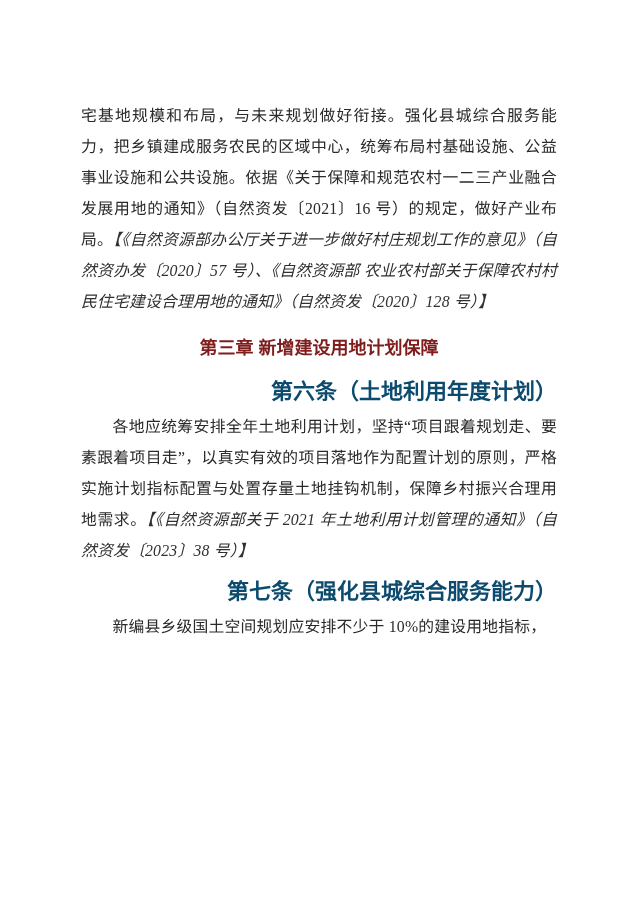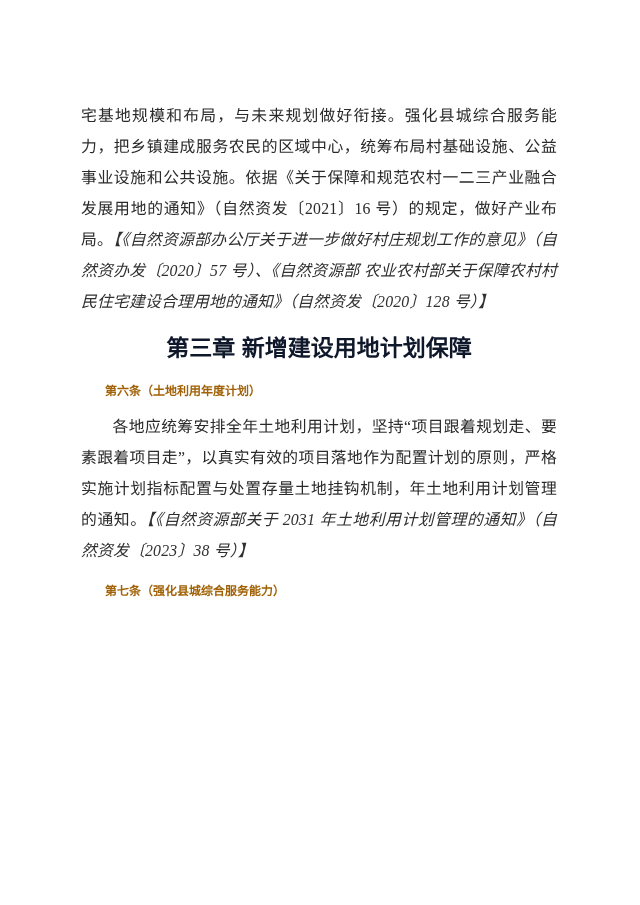--- a/index.html
+++ b/index.html
@@ -35,51 +35,52 @@
   }
   .cite {
     font-style: italic;
     font-family: "Liberation Serif", "DejaVu Serif", serif;
     color: #303030;
   }
   .chapter {
     margin: 16px 0 12px 0;
     font-family: "Liberation Sans", "DejaVu Sans", sans-serif;
     font-weight: 700;
-    font-size: 23px;
+    font-size: 18px;
     line-height: 31px;
     text-align: center;
-    color: #0f172a;
+    color: #7f1d1d;
   }
   .article {
     margin: 10px 0 4px 0;
     font-family: "Liberation Sans", "DejaVu Sans", sans-serif;
     font-weight: 700;
-    font-size: 12px;
+    font-size: 22px;
     line-height: 31px;
     text-indent: 2em;
-    text-align: left;
-    color: #a16207;
+    text-align: right;
+    color: #0c4a6e;
   }
   .footer-page-number {
     position: absolute;
     left: 85px;
     top: 788px;
     font-size: 15px;
     line-height: 18px;
     letter-spacing: 1px;
     color: #2a2a2a;
     font-family: "Liberation Serif", "DejaVu Serif", serif;
   }
 </style>
 </head>
 <body>
 
 <div class="page">
   <main class="content">
       <p class="para"><span class="normal">宅基地规模和布局，与未来规划做好衔接。强化县城综合服务能力，把乡镇建成服务农民的区域中心，统筹布局村基础设施、公益事业设施和公共设施。依据《关于保障和规范农村一二三产业融合发展用地的通知》（自然资发〔2021〕16 号）的规定，做好产业布局。</span><span class="cite">【《自然资源部办公厅关于进一步做好村庄规划工作的意见》（自然资办发〔2020〕57 号）、《自然资源部 农业农村部关于保障农村村民住宅建设合理用地的通知》（自然资发〔2020〕128 号）】</span></p>
       <h2 class="chapter">第三章 新增建设用地计划保障</h2>
       <h3 class="article">第六条（土地利用年度计划）</h3>
-      <p class="para indent"><span class="normal">各地应统筹安排全年土地利用计划，坚持“项目跟着规划走、要素跟着项目走”，以真实有效的项目落地作为配置计划的原则，严格实施计划指标配置与处置存量土地挂钩机制，年土地利用计划管理的通知。</span><span class="cite">【《自然资源部关于 2031 年土地利用计划管理的通知》（自然资发〔2023〕38 号）】</span></p>
+      <p class="para indent"><span class="normal">各地应统筹安排全年土地利用计划，坚持“项目跟着规划走、要素跟着项目走”，以真实有效的项目落地作为配置计划的原则，严格实施计划指标配置与处置存量土地挂钩机制，保障乡村振兴合理用地需求。</span><span class="cite">【《自然资源部关于 2021 年土地利用计划管理的通知》（自然资发〔2023〕38 号）】</span></p>
       <h3 class="article">第七条（强化县城综合服务能力）</h3>
+      <p class="para indent"><span class="normal">新编县乡级国土空间规划应安排不少于 10%的建设用地指标，</span></p>
     </main>
   <div class="footer-page-number">— 4 —</div>
 </div>
 
 </body></html>

